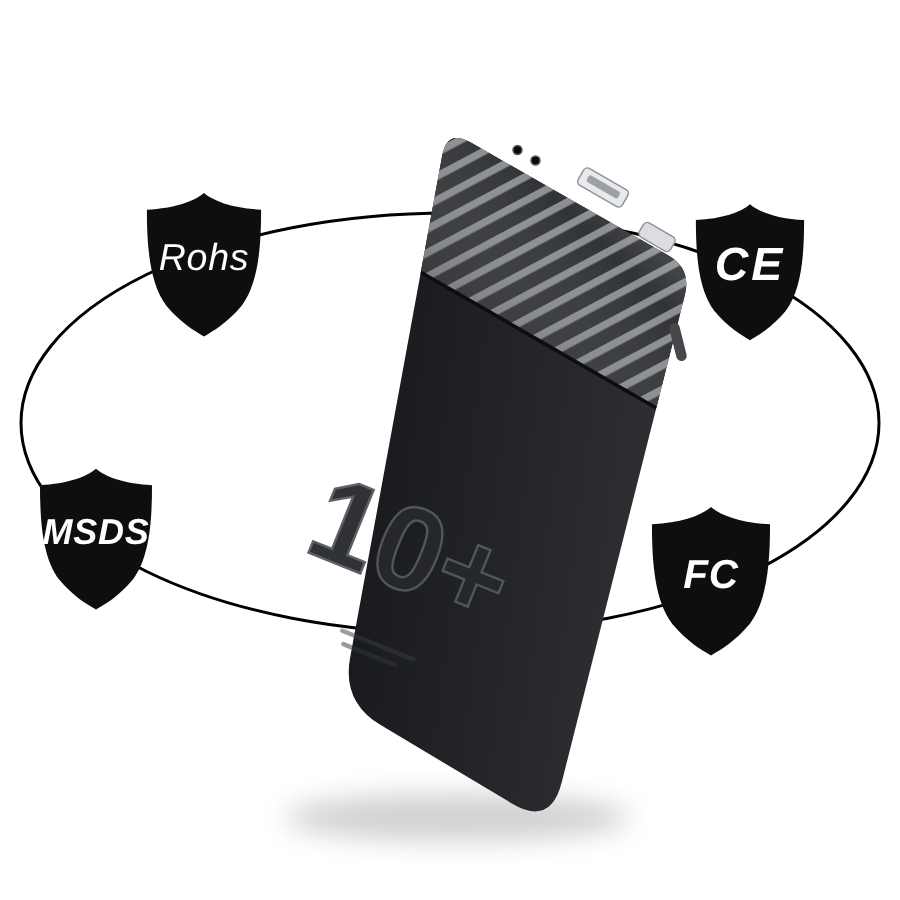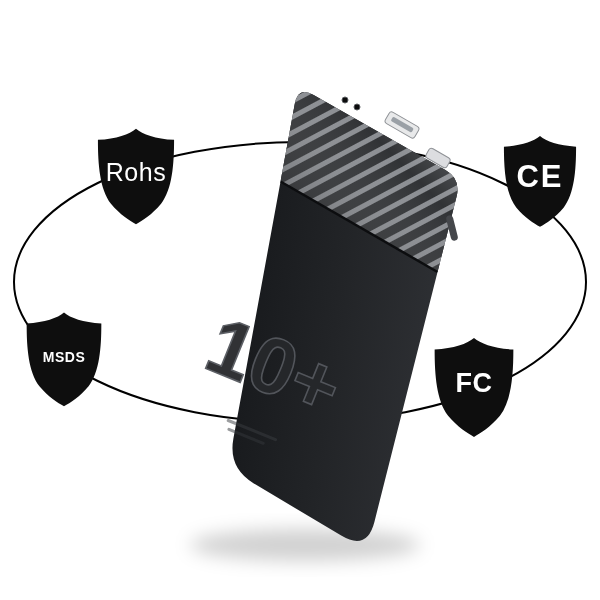--- a/index.html
+++ b/index.html
@@ -13,36 +13,37 @@
   }
   .scene-svg {
     position: absolute;
     left: 0; top: 0;
     width: 600px; height: 600px;
     z-index: 1;
   }
   .badge {
     position: absolute;
     z-index: 3;
+    font-style: italic;
   }
   .badge svg { display: block; width: 100%; height: 100%; }
   .badge .badge-label {
     position: absolute;
     left: 50%; top: 50%;
     transform: translate(-50%, -62%);
     color: #ffffff;
     white-space: nowrap;
     letter-spacing: 0.5px;
   }
   .badge-rohs { left: 88px;  top: 124px; width: 96px;  height: 104px; }
   .badge-rohs .badge-label { font-size: 25px; font-weight: 500; }
-  .badge-ce   { left: 496px; top: 129px; width: 88px;  height: 104px; }
+  .badge-ce   { left: 456px; top: 129px; width: 88px;  height: 104px; }
   .badge-ce .badge-label { font-size: 31px; font-weight: 700; letter-spacing: 2px; }
   .badge-msds { left: 18px;  top: 308px; width: 92px;  height: 102px; }
-  .badge-msds .badge-label { font-size: 14px; font-weight: 600; }
+  .badge-msds .badge-label { font-size: 24px; font-weight: 600; }
   .badge-fc   { left: 426px; top: 333px; width: 96px;  height: 108px; }
   .badge-fc .badge-label { font-size: 27px; font-weight: 600; }
 </style>
 </head>
 <body>
 
 <div class="stage">
 
   <svg class="scene-svg" viewBox="0 0 600 600" xmlns="http://www.w3.org/2000/svg">
     <defs>

